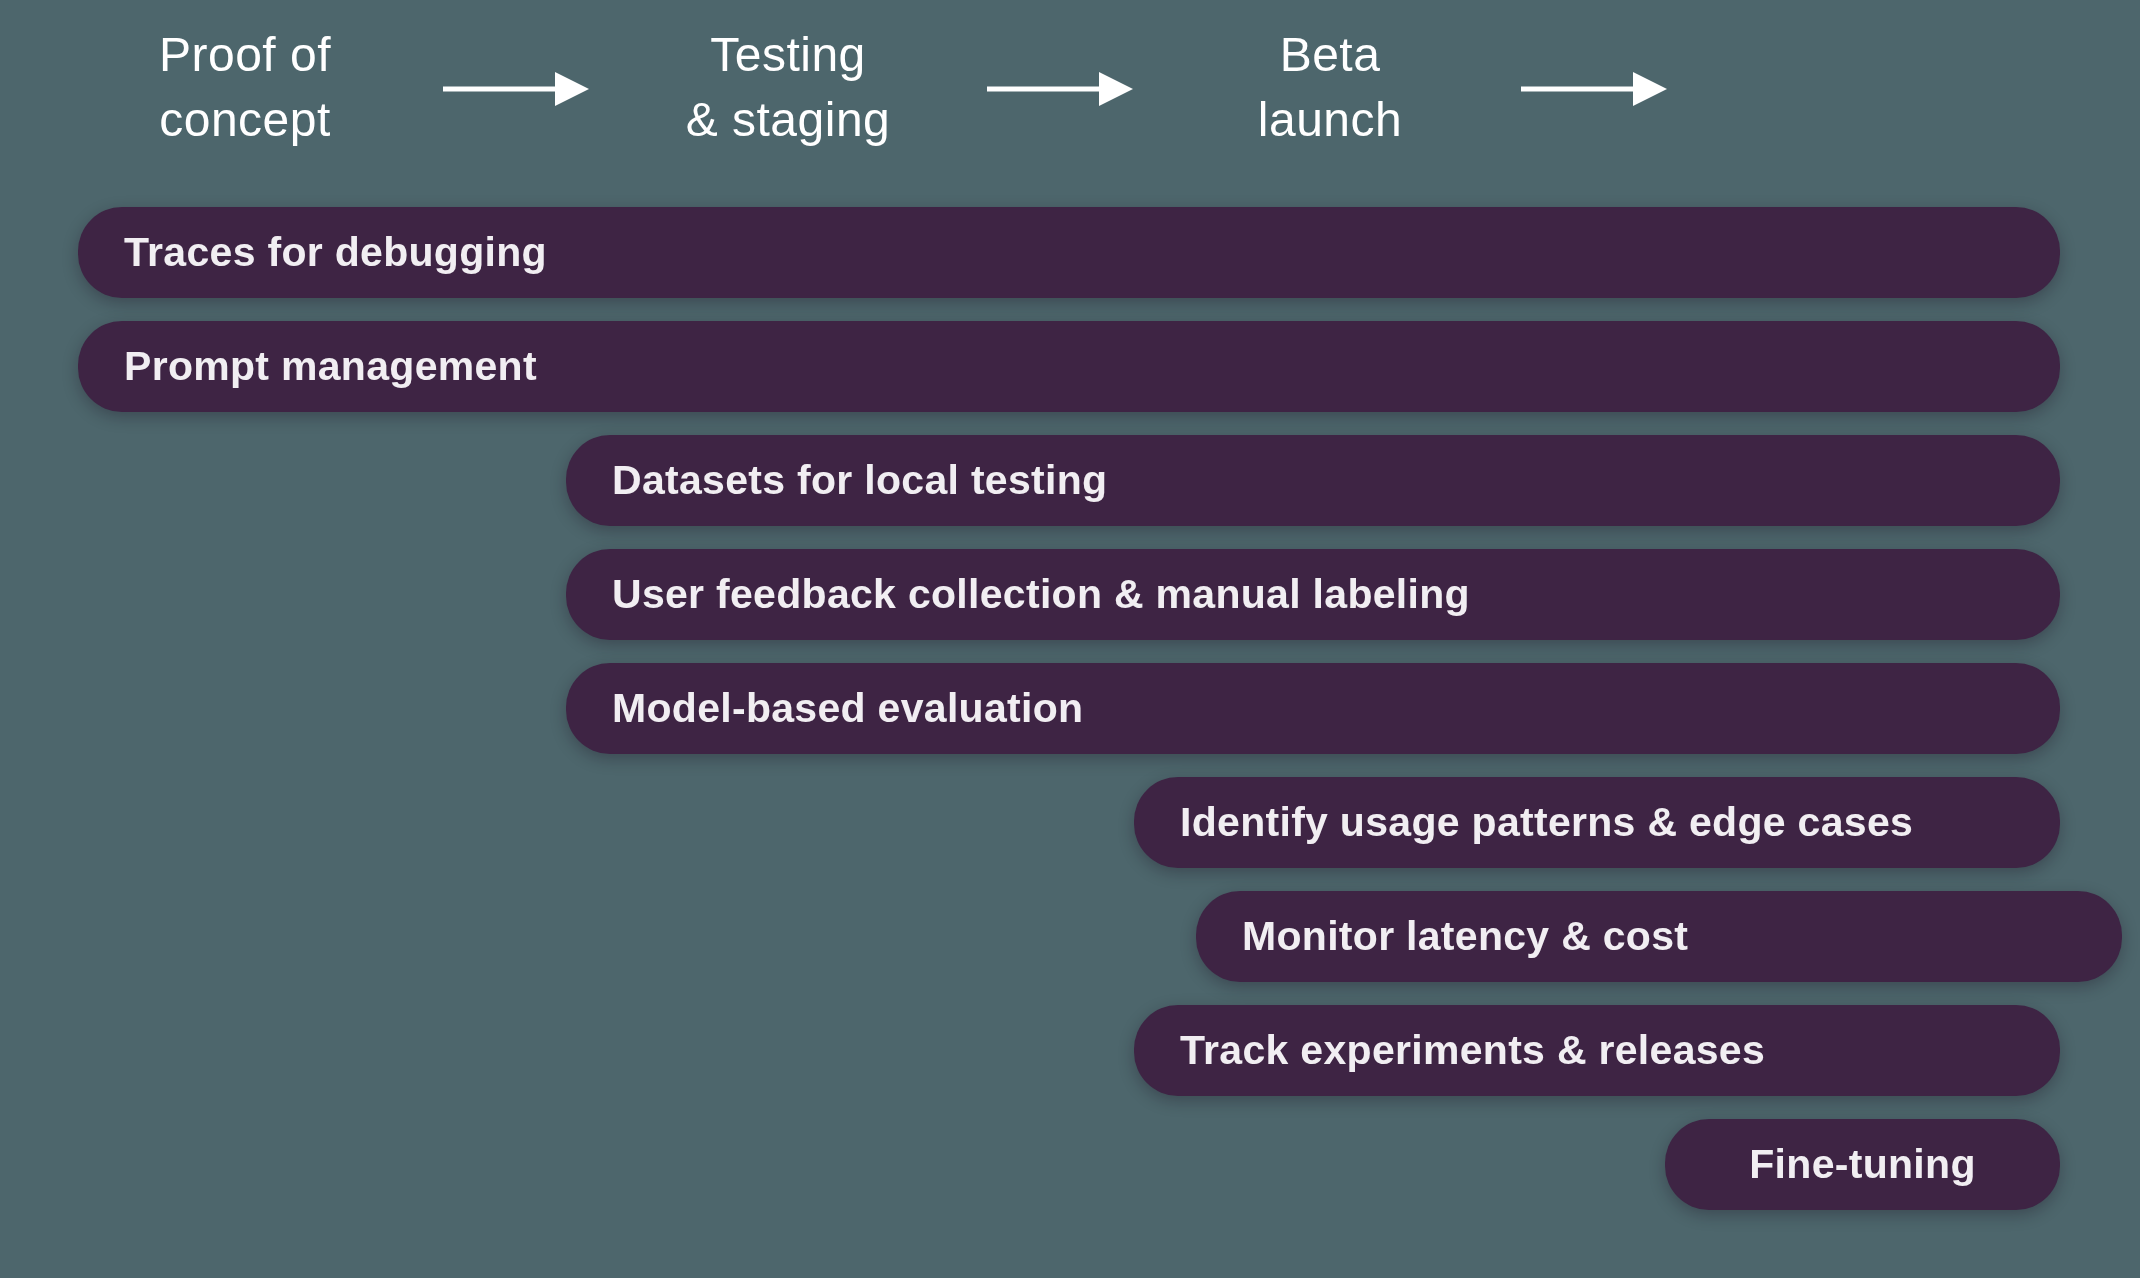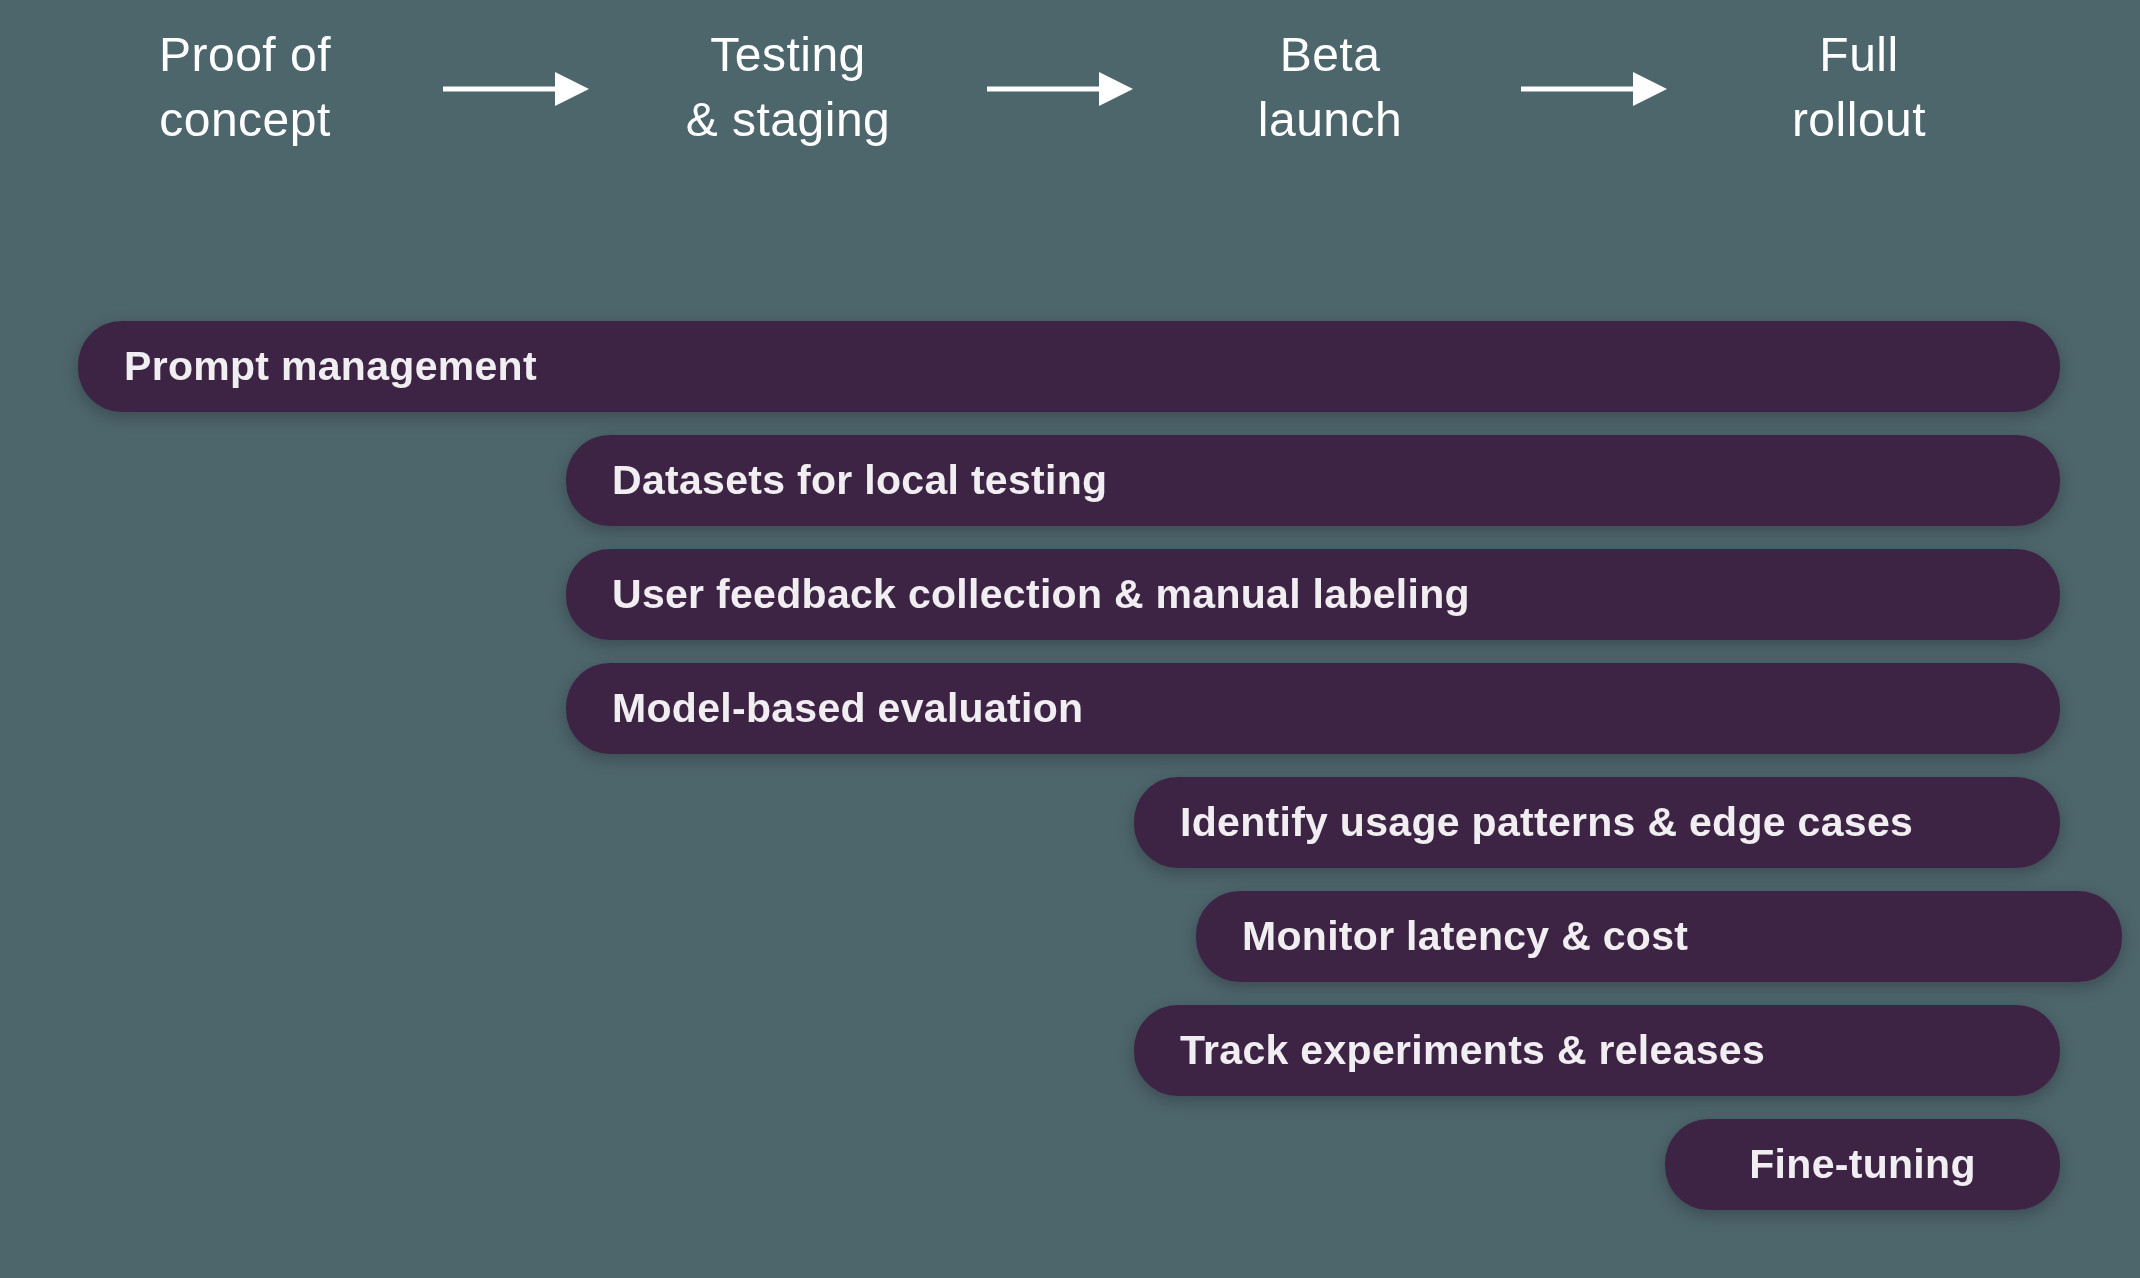--- a/index.html
+++ b/index.html
@@ -81,42 +81,43 @@
 <body>
 
 <div class="canvas">
 
   <div class="stage s1">Proof of
 concept</div>
   <div class="stage s2">Testing
 &amp; staging</div>
   <div class="stage s3">Beta
 launch</div>
-  <div class="stage s4">Full
-rollout</div>
 
   <div class="arrow a1">
     <svg viewBox="0 0 150 44" xmlns="http://www.w3.org/2000/svg">
       <line x1="2" y1="22" x2="118" y2="22" stroke="currentColor" stroke-width="5"></line>
       <polygon points="114,5 148,22 114,39" fill="currentColor"></polygon>
     </svg>
   </div>
   <div class="arrow a2">
     <svg viewBox="0 0 150 44" xmlns="http://www.w3.org/2000/svg">
       <line x1="2" y1="22" x2="118" y2="22" stroke="currentColor" stroke-width="5"></line>
       <polygon points="114,5 148,22 114,39" fill="currentColor"></polygon>
     </svg>
   </div>
   <div class="arrow a3">
     <svg viewBox="0 0 150 44" xmlns="http://www.w3.org/2000/svg">
       <line x1="2" y1="22" x2="118" y2="22" stroke="currentColor" stroke-width="5"></line>
       <polygon points="114,5 148,22 114,39" fill="currentColor"></polygon>
     </svg>
   </div>
 
+  <div class="bar b1">
+    <span class="bar-label">Traces for debugging</span>
+  </div>
   <div class="bar b2">
     <span class="bar-label">Prompt management</span>
   </div>
   <div class="bar b3">
     <span class="bar-label">Datasets for local testing</span>
   </div>
   <div class="bar b4">
     <span class="bar-label">User feedback collection &amp; manual labeling</span>
   </div>
   <div class="bar b5">

